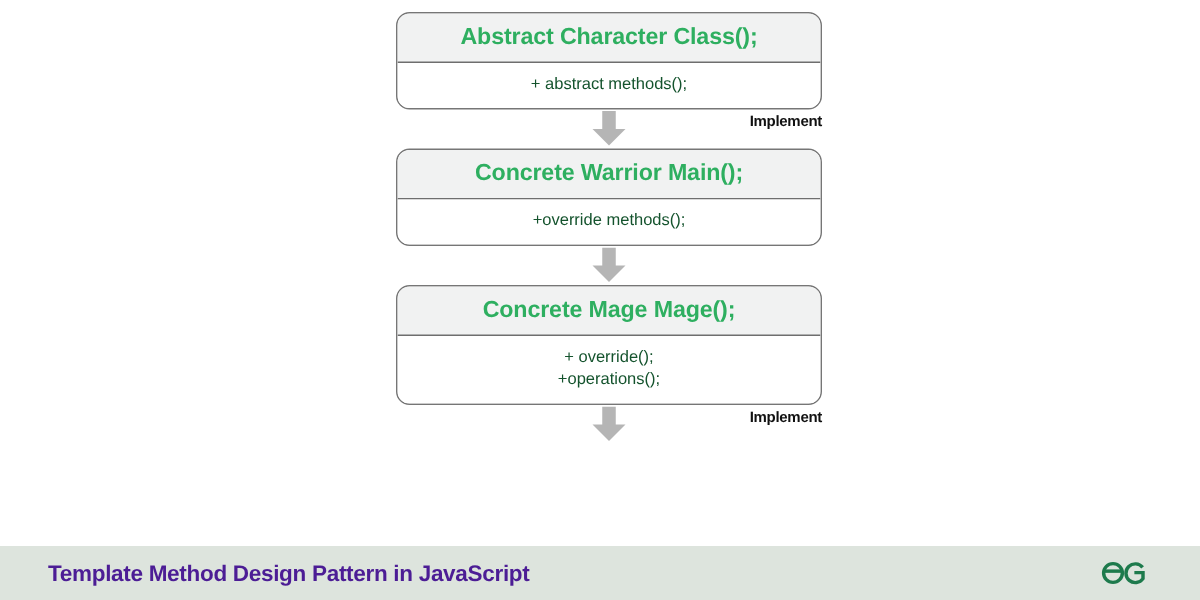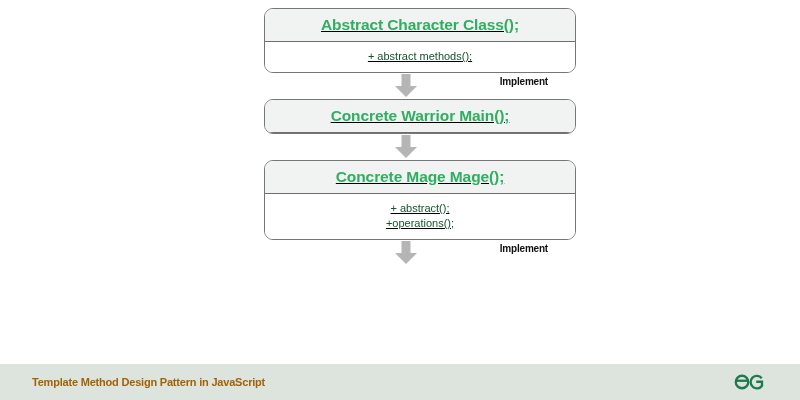--- a/index.html
+++ b/index.html
@@ -25,27 +25,26 @@
 
   
   .diagram {
     position: absolute;
     left: 264px;
     top: 8px;
     width: 284px;
   }
 
   .class-box {
-    width: 312px;
+    width: 284px;
     box-sizing: border-box;
     border: 1.4px solid #767676;
     border-radius: 9px;
     background: #ffffff;
     overflow: hidden;
-    text-decoration: underline;
   }
 
   .class-header {
     background: #f1f2f2;
     border-bottom: 1.4px solid #6e6e6e;
     text-align: center;
     color: #2eaf60;
     font-weight: bold;
     font-size: 15.5px;
     letter-spacing: -0.1px;
@@ -97,23 +96,23 @@
     top: 364px;
     width: 800px;
     height: 36px;
     background: #dde4dd;
     display: flex;
     align-items: center;
     justify-content: space-between;
   }
   .caption-text {
     margin-left: 32px;
-    font-size: 11px;
+    font-size: 15px;
     font-weight: bold;
-    color: #a16207;
+    color: #4c1d95;
     letter-spacing: -0.2px;
   }
   .brand-logo {
     margin-right: 34px;
     display: flex;
     align-items: center;
   }
   .brand-logo svg { display: block; }
 </style>
 </head>
@@ -134,35 +133,38 @@
       <span class="arrow-wrap">
         <svg width="26" height="24" viewBox="0 0 26 24" aria-hidden="true">
           <polygon points="8.5,0 17.5,0 17.5,12 24,12 13,23 2,12 8.5,12" fill="#b5b5b5"></polygon>
         </svg>
       </span>
       <span class="edge-label">Implement</span>
     </div>
 
     <div class="class-box">
       <div class="class-header">Concrete Warrior Main();</div>
+      <div class="class-body">
+        <span class="row">+override methods();</span>
+      </div>
     </div>
 
     <div class="connector">
       <span class="arrow-wrap">
         <svg width="26" height="24" viewBox="0 0 26 24" aria-hidden="true">
           <polygon points="8.5,0 17.5,0 17.5,12 24,12 13,23 2,12 8.5,12" fill="#b5b5b5"></polygon>
         </svg>
       </span>
 
     </div>
 
     <div class="class-box">
       <div class="class-header">Concrete Mage Mage();</div>
       <div class="class-body">
-        <span class="row">+ abstract();</span>
+        <span class="row">+ override();</span>
         <span class="row">+operations();</span>
       </div>
     </div>
 
     <div class="connector">
       <span class="arrow-wrap">
         <svg width="26" height="24" viewBox="0 0 26 24" aria-hidden="true">
           <polygon points="8.5,0 17.5,0 17.5,12 24,12 13,23 2,12 8.5,12" fill="#b5b5b5"></polygon>
         </svg>
       </span>

